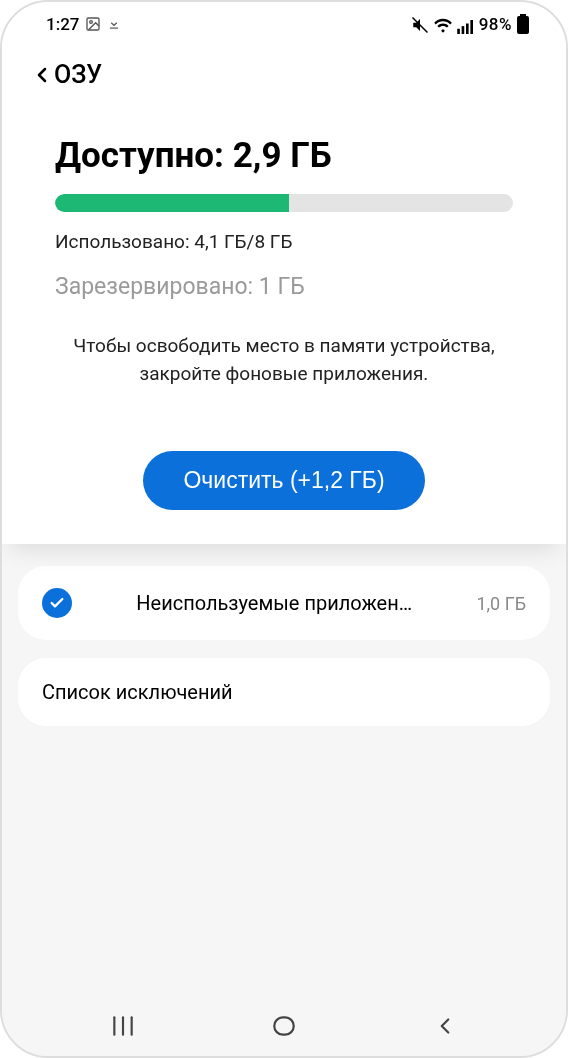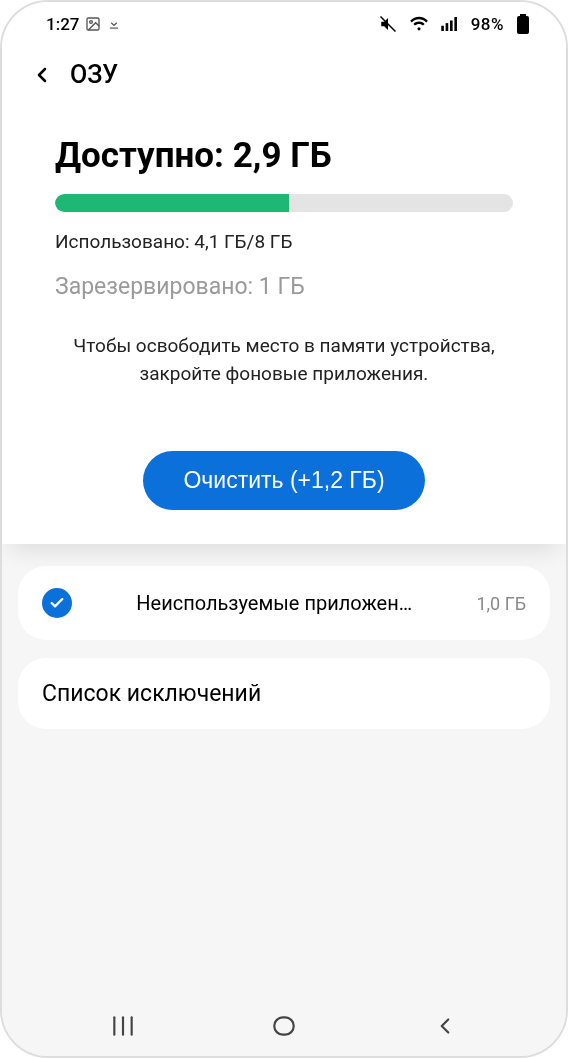--- a/index.html
+++ b/index.html
@@ -22,29 +22,28 @@
     height: 44px;
     display: flex;
     justify-content: space-between;
     align-items: center;
     padding: 0 36px 0 44px;
     font-size: 17px;
     font-weight: 500;
     color: #000;
     background: #fff;
   }
-  .status-right { display: flex; align-items: center; gap: 12px; }
+  .status-right { display: flex; align-items: flex-end; gap: 4px; }
   .status-right svg { display: block; }
   .status-left { display: flex; align-items: center; gap: 6px; }
   .header {
     background: #fff;
     padding: 14px 28px 18px;
     display: flex;
     align-items: center;
-    gap: 16px;
   }
   .back-icon { width: 24px; height: 24px; }
   .page-title { font-size: 25px; font-weight: 500; color: #000; }
   .main-card {
     background: #fff;
     padding: 28px 53px 40px;
   }
   .available-title { font-size: 35px; font-weight: 700; color: #000; margin-bottom: 18px; }
   .progress {
     width: 100%;
@@ -88,21 +87,21 @@
     border-radius: 28px;
     padding: 22px 24px;
   }
   .unused-row { display: flex; align-items: center; gap: 18px; }
   .check-circle {
     width: 30px; height: 30px; border-radius: 50%;
     background: #0b70d9; display: flex; align-items: center; justify-content: center; flex-shrink: 0;
   }
   .unused-label { font-size: 20px; color: #000; flex: 1; white-space: nowrap; overflow: hidden; text-overflow: ellipsis; text-align: center; }
   .unused-size { font-size: 18px; color: #8a8a8a; }
-  .exclusions-label { font-size: 23px; color: #000; }
+  .exclusions-label { font-size: 20px; color: #000; }
   .navbar {
     position: absolute;
     bottom: 0; left: 0; right: 0;
     height: 60px;
     background: #f6f6f6;
     display: flex;
     justify-content: space-around;
     align-items: center;
     padding: 0 40px;
   }

